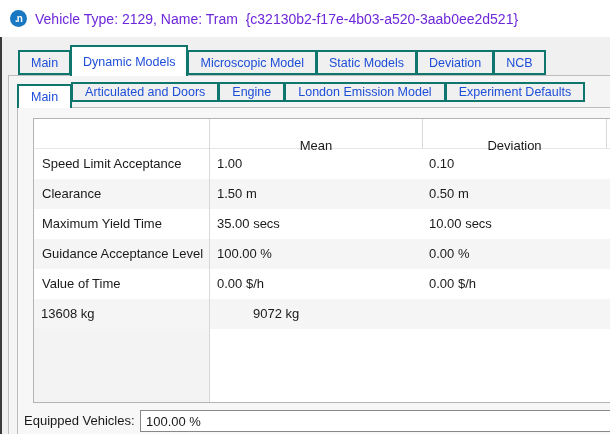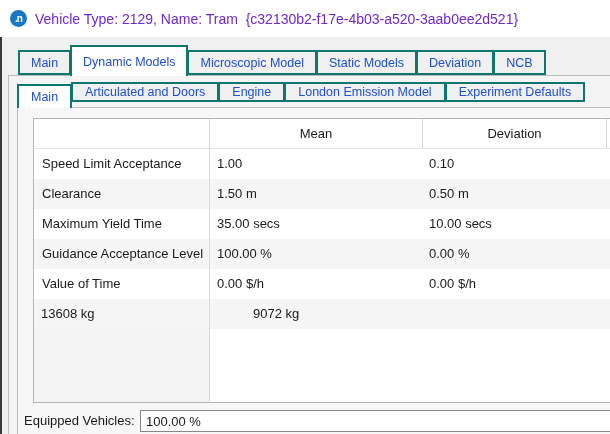--- a/index.html
+++ b/index.html
@@ -37,21 +37,21 @@
             background:#f4f4f5;border:1px solid #bdbdbd;}
   .sub-pane{position:absolute;left:17px;top:107px;width:601px;height:333px;
             background:#f7f7f8;border:1px solid #bdbdbd;}
 
   
   .param-table{position:absolute;left:33px;top:118px;width:585px;height:285px;
                background:#ffffff;border:1px solid #b4b4b4;border-right:none;
                box-sizing:border-box;font-size:13px;color:#1a1a1a;}
   .tbl-inner{position:relative;width:100%;height:100%;overflow:hidden;}
   .tbl-header{position:relative;height:29px;border-bottom:1px solid #e6e6e6;}
-  .hcell{position:absolute;top:0;height:29px;line-height:29px;text-align:center;}
+  .hcell{position:absolute;top:12px;height:29px;line-height:29px;text-align:center;}
   .hcell.mean{left:176px;width:212px;}
   .hcell.dev{left:389px;width:183px;}
   .hdiv{position:absolute;top:0;width:1px;height:29px;background:#d8d8d8;}
   .hdiv.d2{left:388px;} .hdiv.d3{left:572px;}
   .col1-div{position:absolute;left:175px;top:0;width:1px;height:100%;background:#d8d8d8;z-index:2;}
   .trow{display:flex;height:30px;line-height:30px;}
   .trow.alt{background:#f5f5f5;}
   .c-label{width:176px;padding-left:8px;box-sizing:border-box;}
   .c-mean{width:213px;padding-left:7px;box-sizing:border-box;}
   .c-dev{flex:1;padding-left:6px;box-sizing:border-box;}

